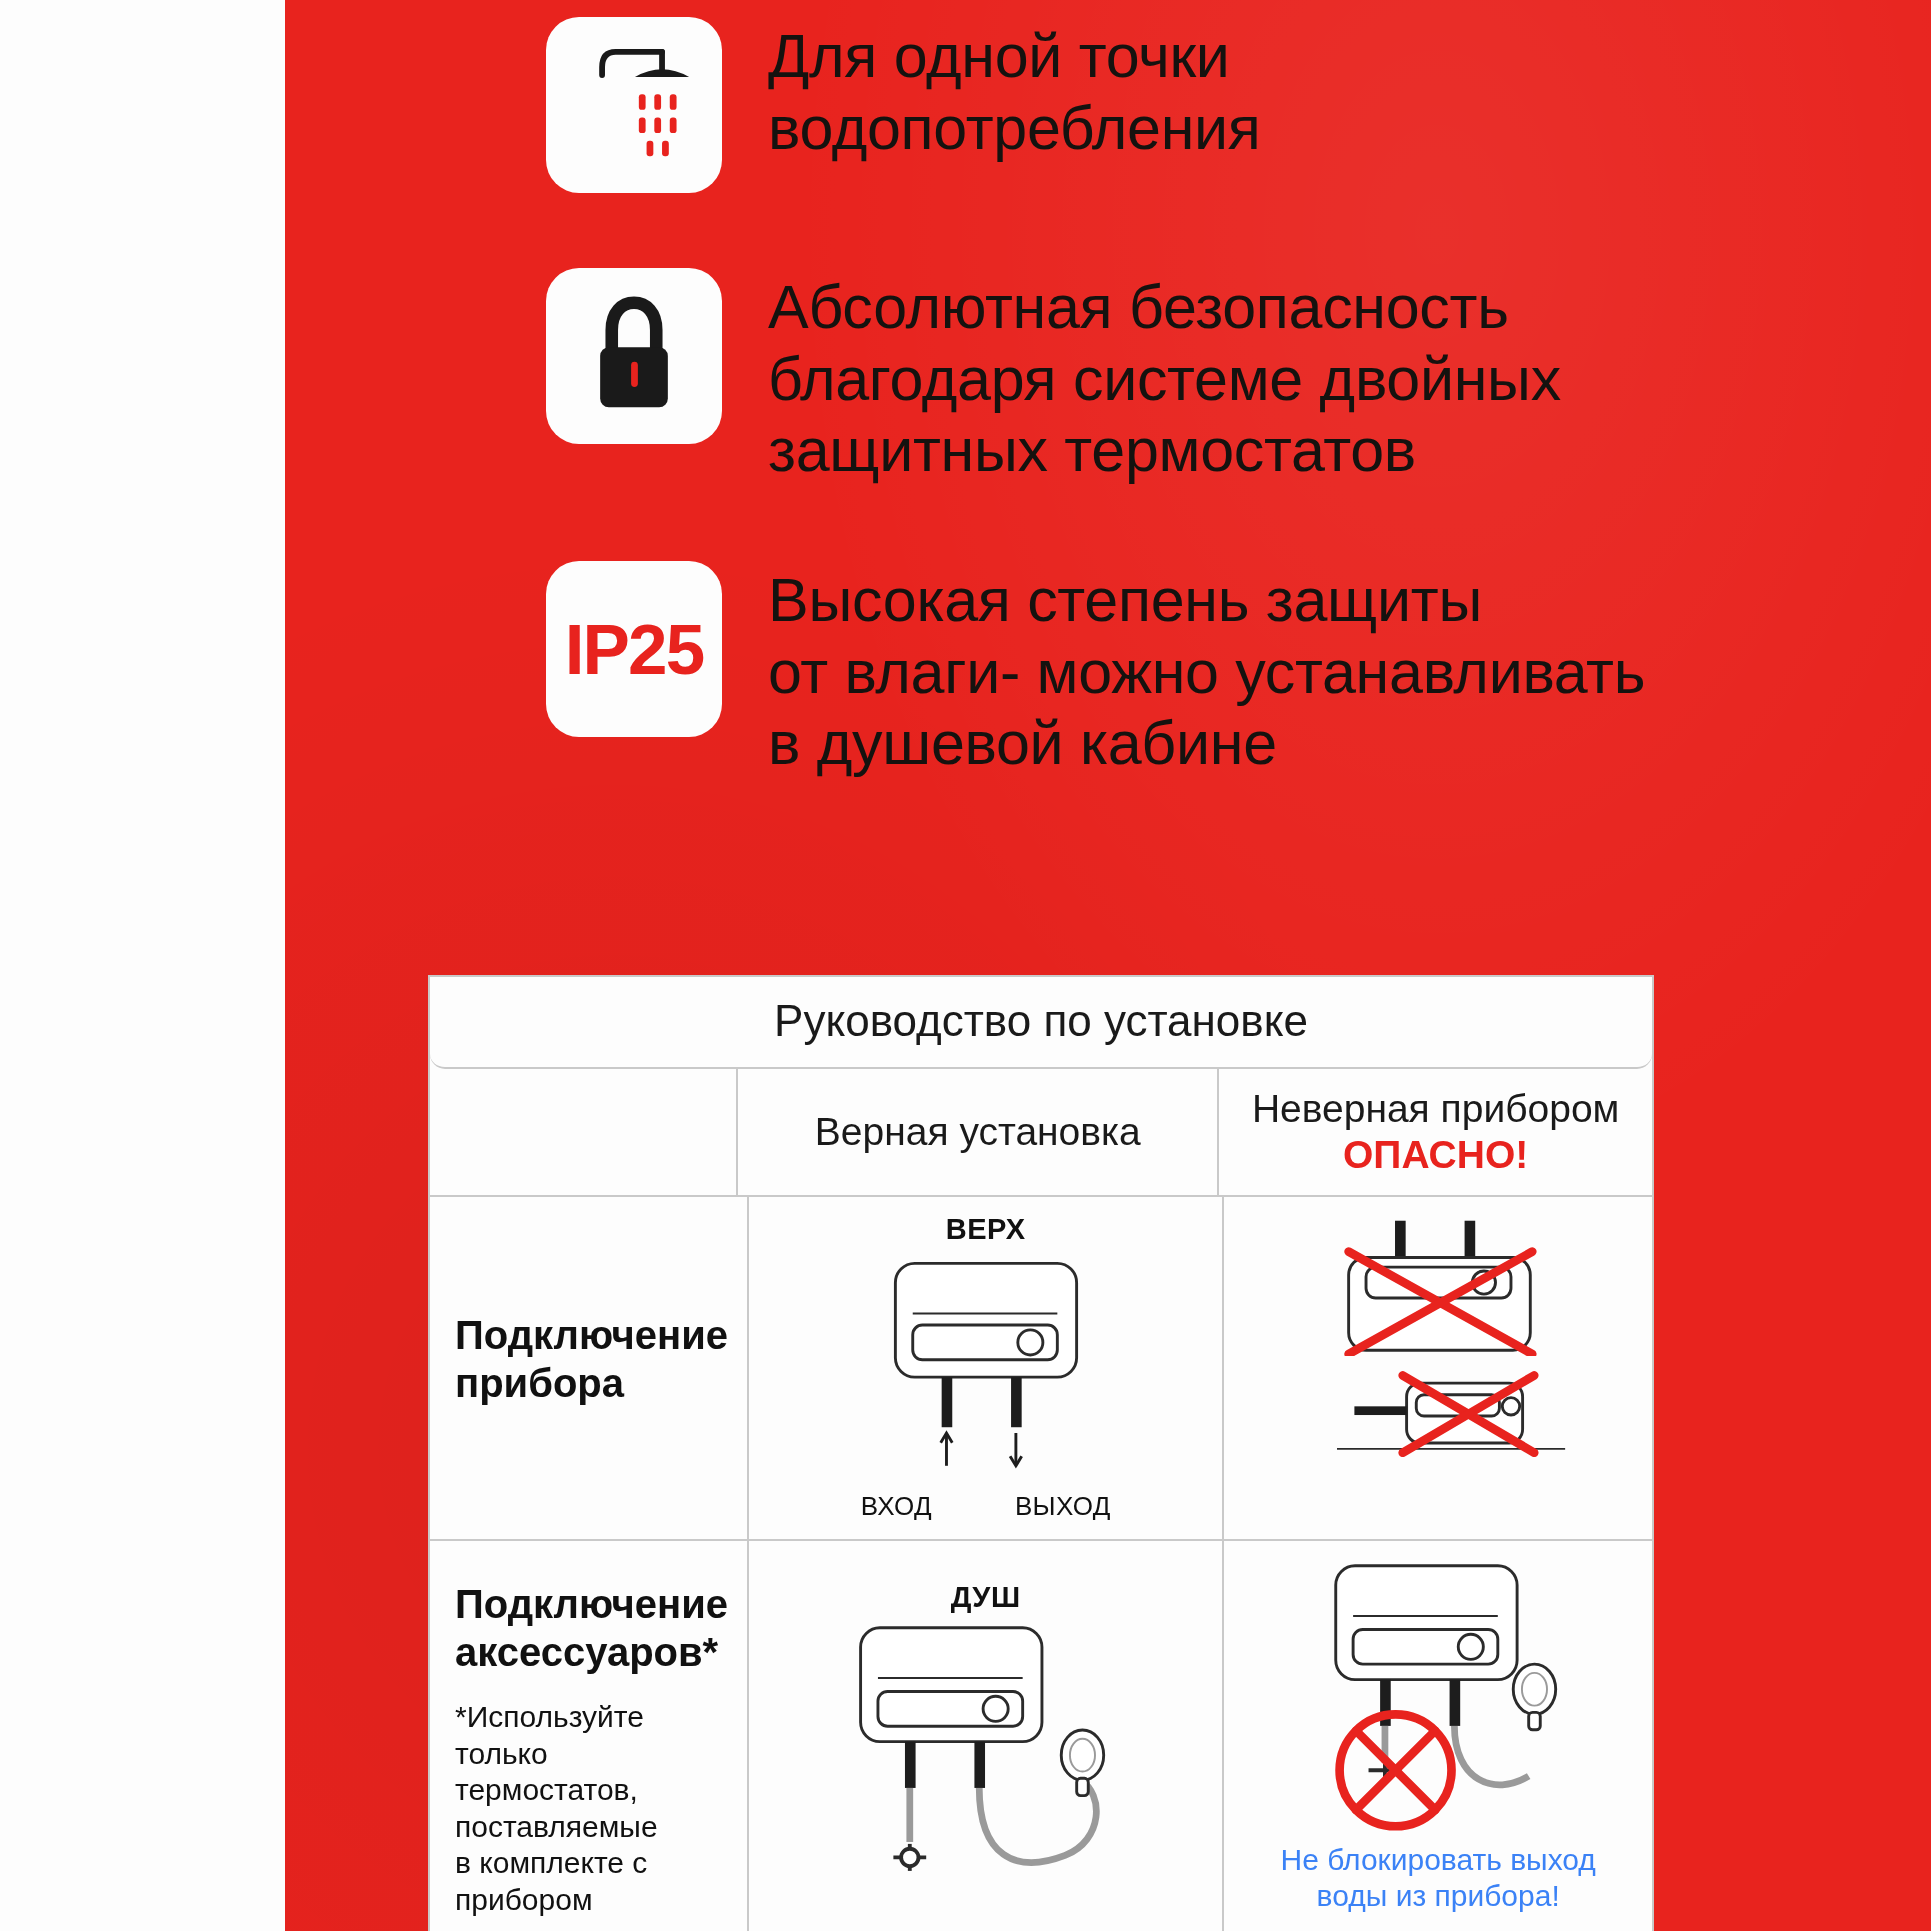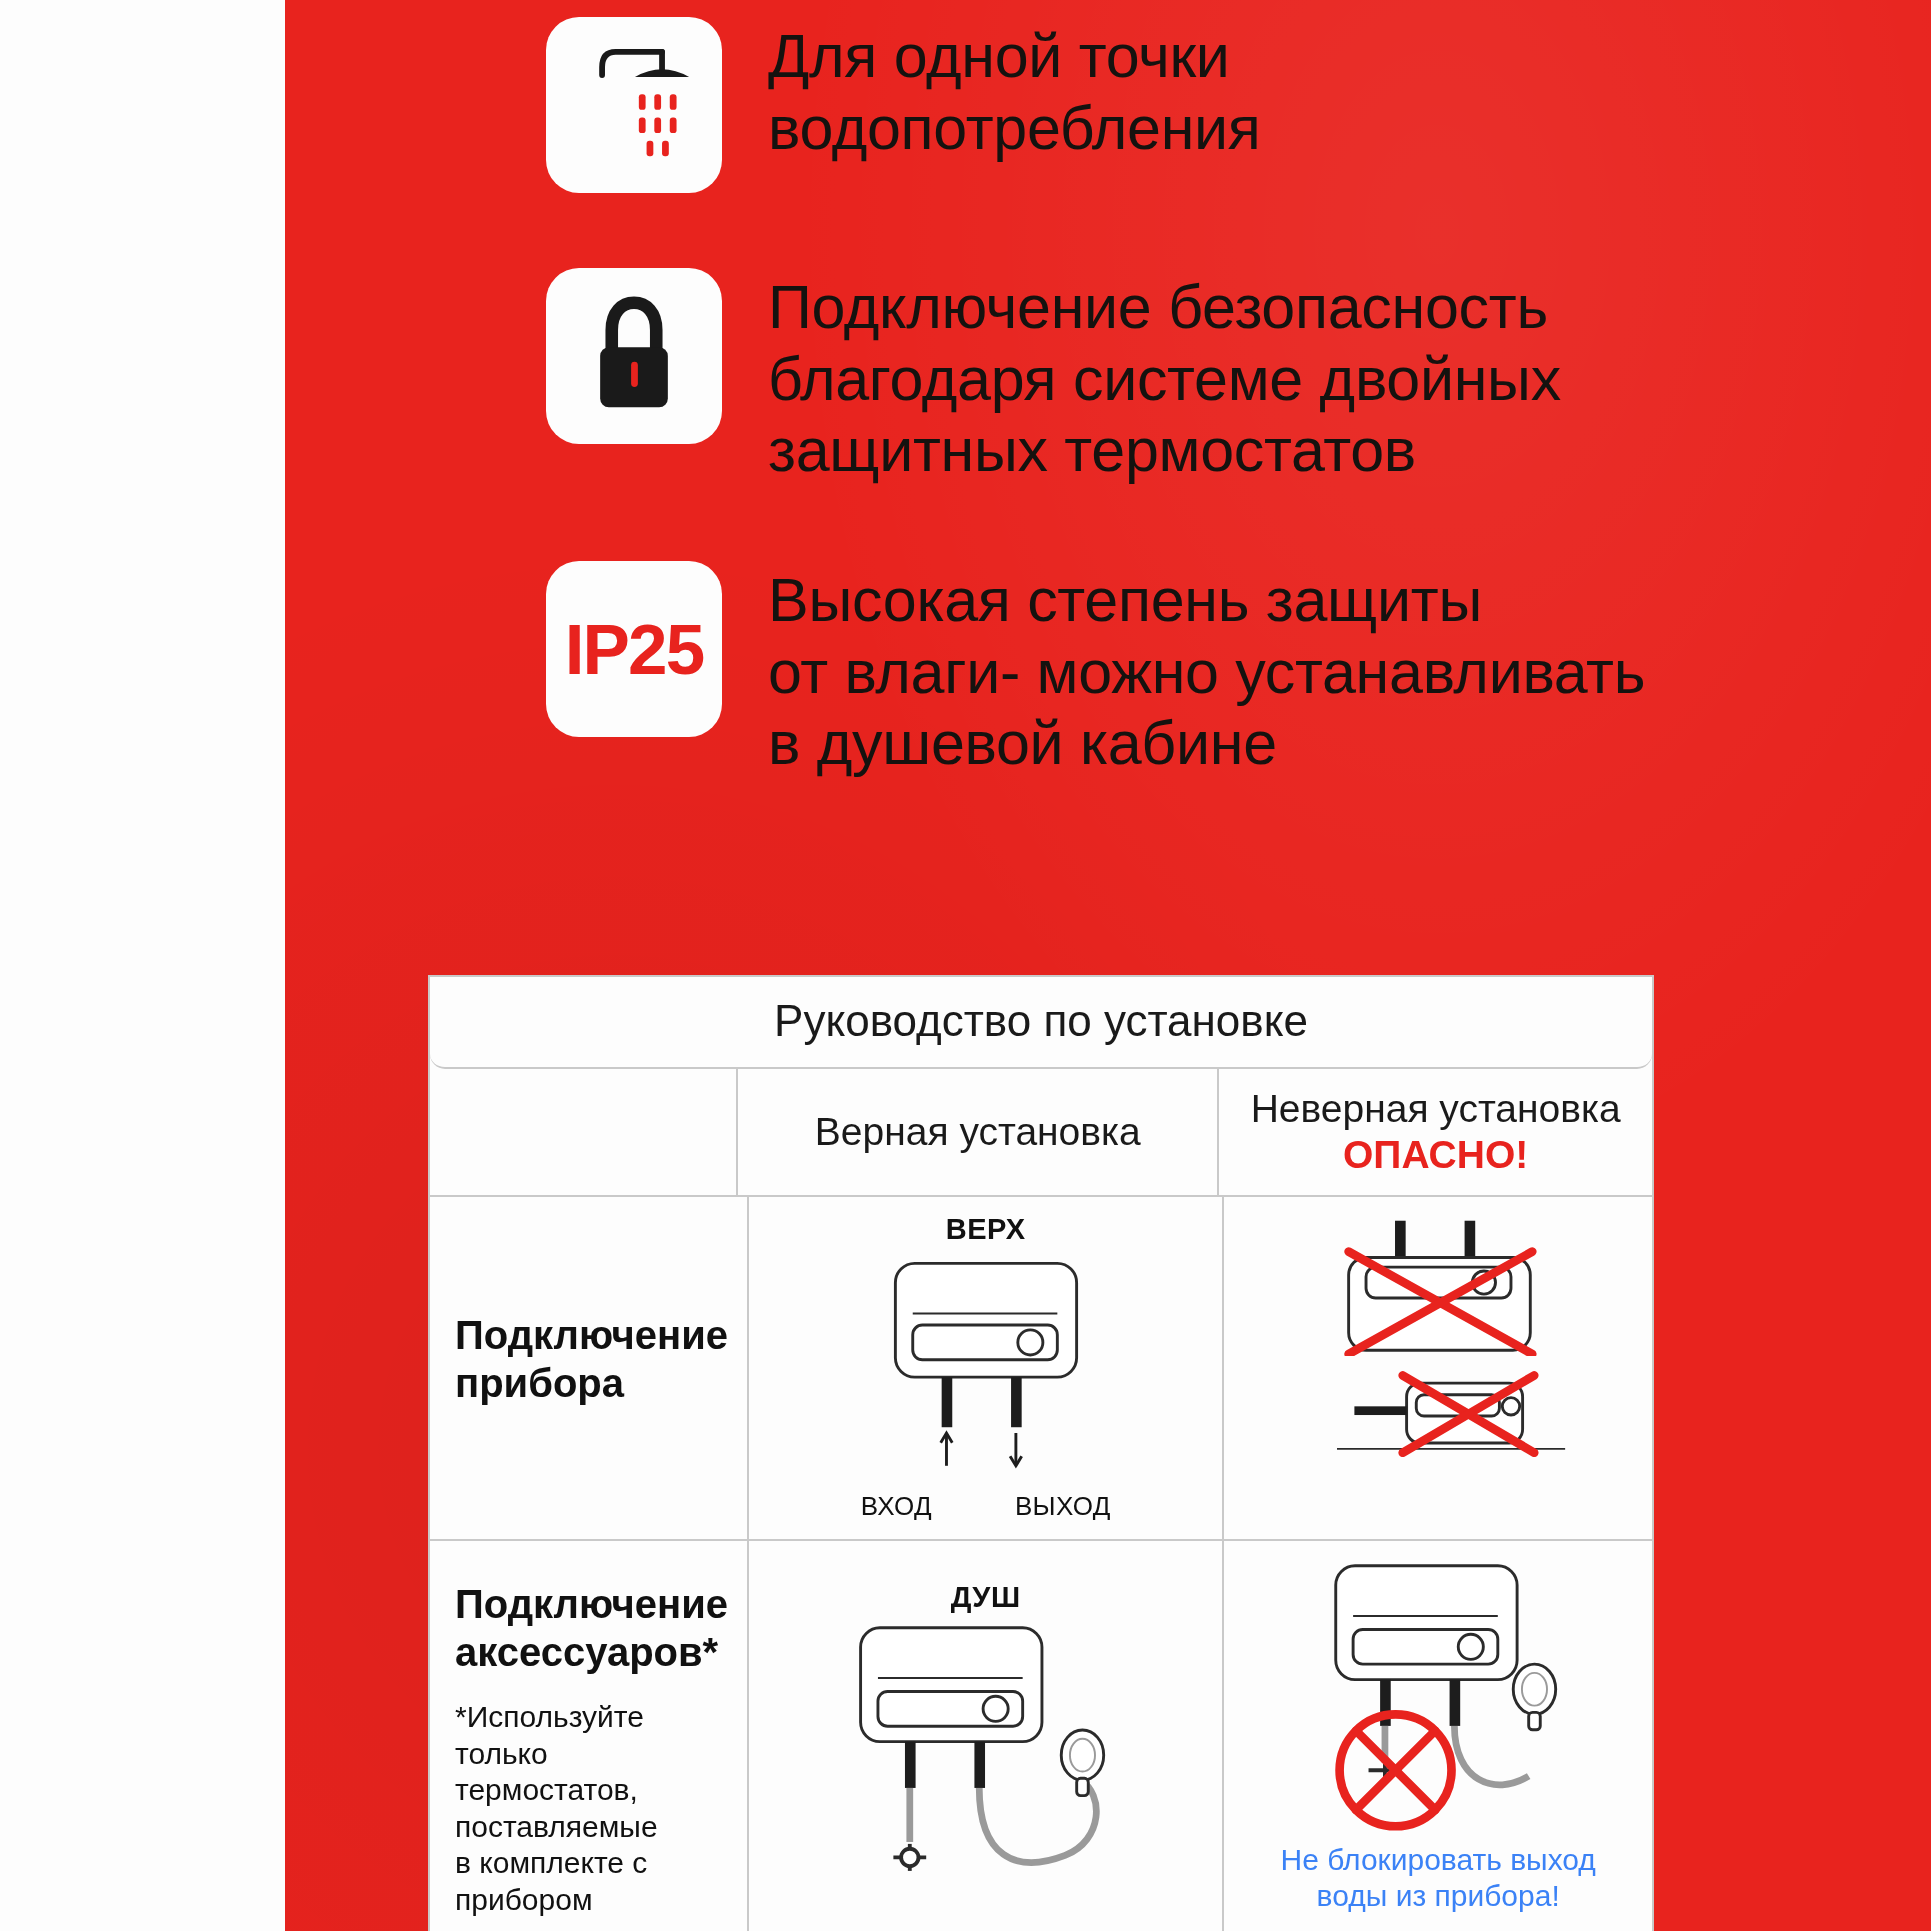--- a/index.html
+++ b/index.html
@@ -221,21 +221,21 @@
 
     <div class="feature">
       <div class="feature-icon">
         <svg width="176" height="176" viewBox="0 0 182 182">
           <path d="M68 84 L68 64 C68 46 78 36 91 36 C104 36 114 46 114 64 L114 84" fill="none" stroke="#1a1a1a" stroke-width="13"></path>
           <rect x="56" y="82" width="70" height="62" rx="9" fill="#1a1a1a"></rect>
           <rect x="88" y="97" width="7" height="26" rx="3.5" fill="#e8231e"></rect>
         </svg>
       </div>
       <div class="feature-text">
-        <span class="line">Подключение безопасность</span>
+        <span class="line">Абсолютная безопасность</span>
         <span class="line">благодаря системе двойных</span>
         <span class="line">защитных термостатов</span>
       </div>
     </div>
 
     <div class="feature">
       <div class="feature-icon">
         <div class="ip-label">IP25</div>
       </div>
       <div class="feature-text">
@@ -249,21 +249,21 @@
   <div class="table-wrap">
 
     <div class="t-head-title">Руководство по установке</div>
 
     <div class="t-row t-subhead">
       <div class="t-cell col1"></div>
       <div class="t-cell col2">
         <span>Верная установка</span>
       </div>
       <div class="t-cell col3">
-        <span>Неверная установка</span>
+        <span>Неверная прибором</span>
         <span class="danger">ОПАСНО!</span>
       </div>
     </div>
 
     <div class="t-row row-body">
       <div class="t-cell col1">
         <div class="rowlabel" style="padding-top:114px;">
           <div>Подключение</div>
           <div>прибора</div>
         </div>

